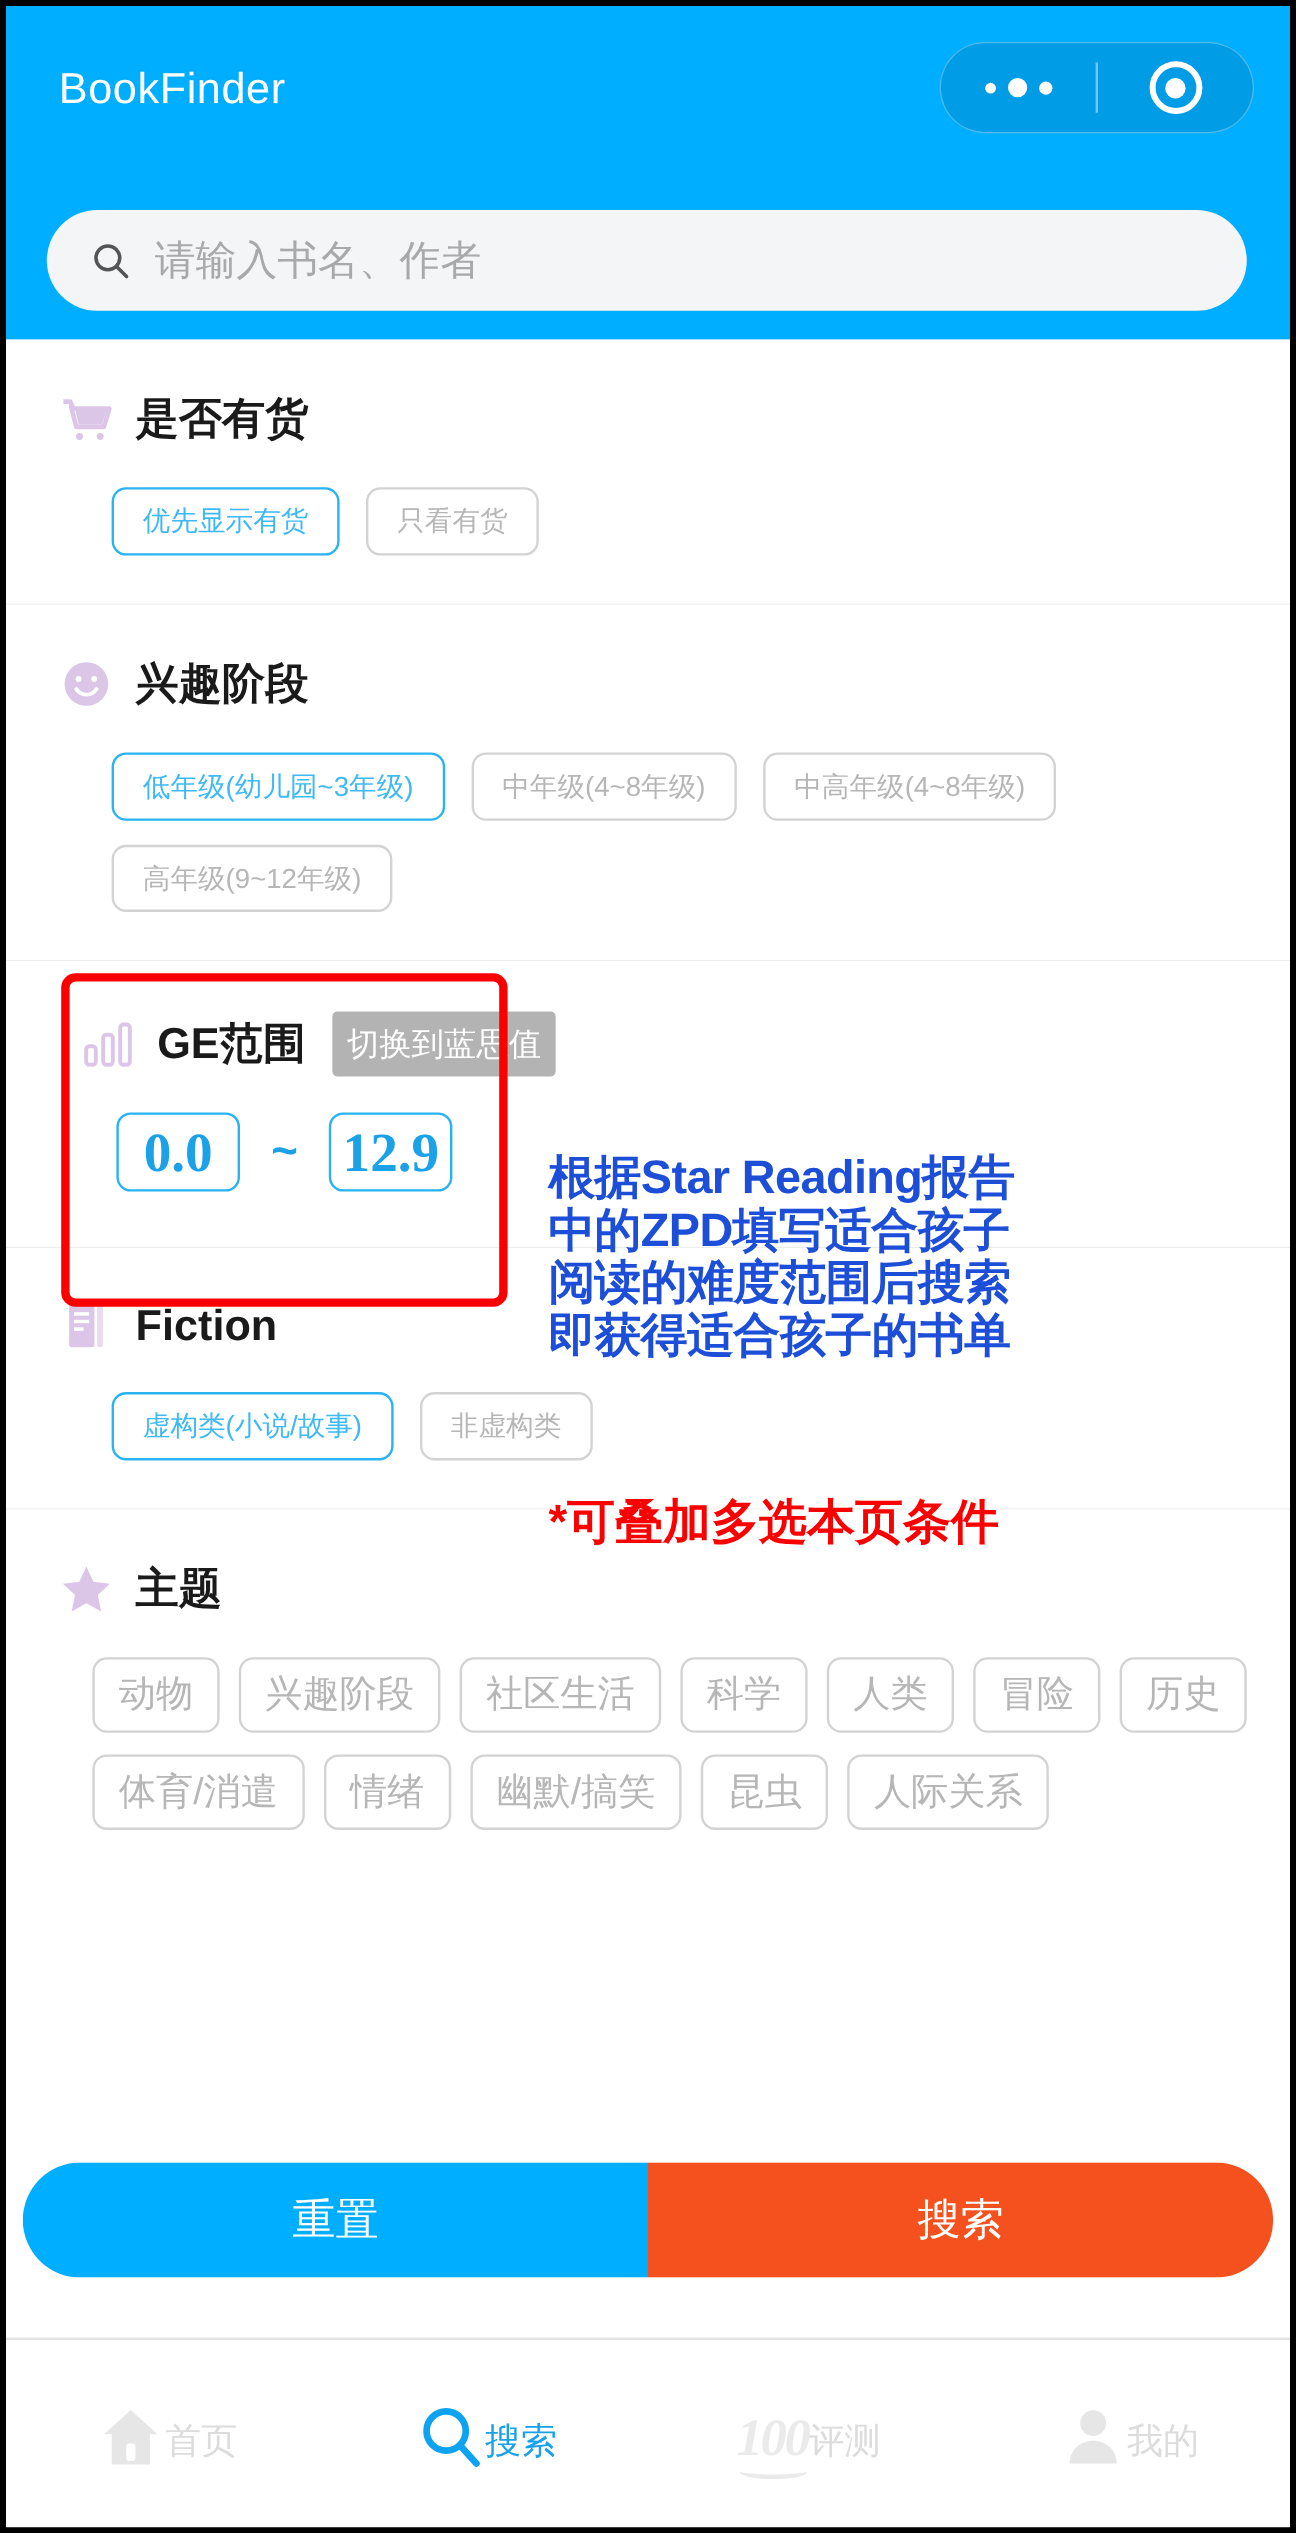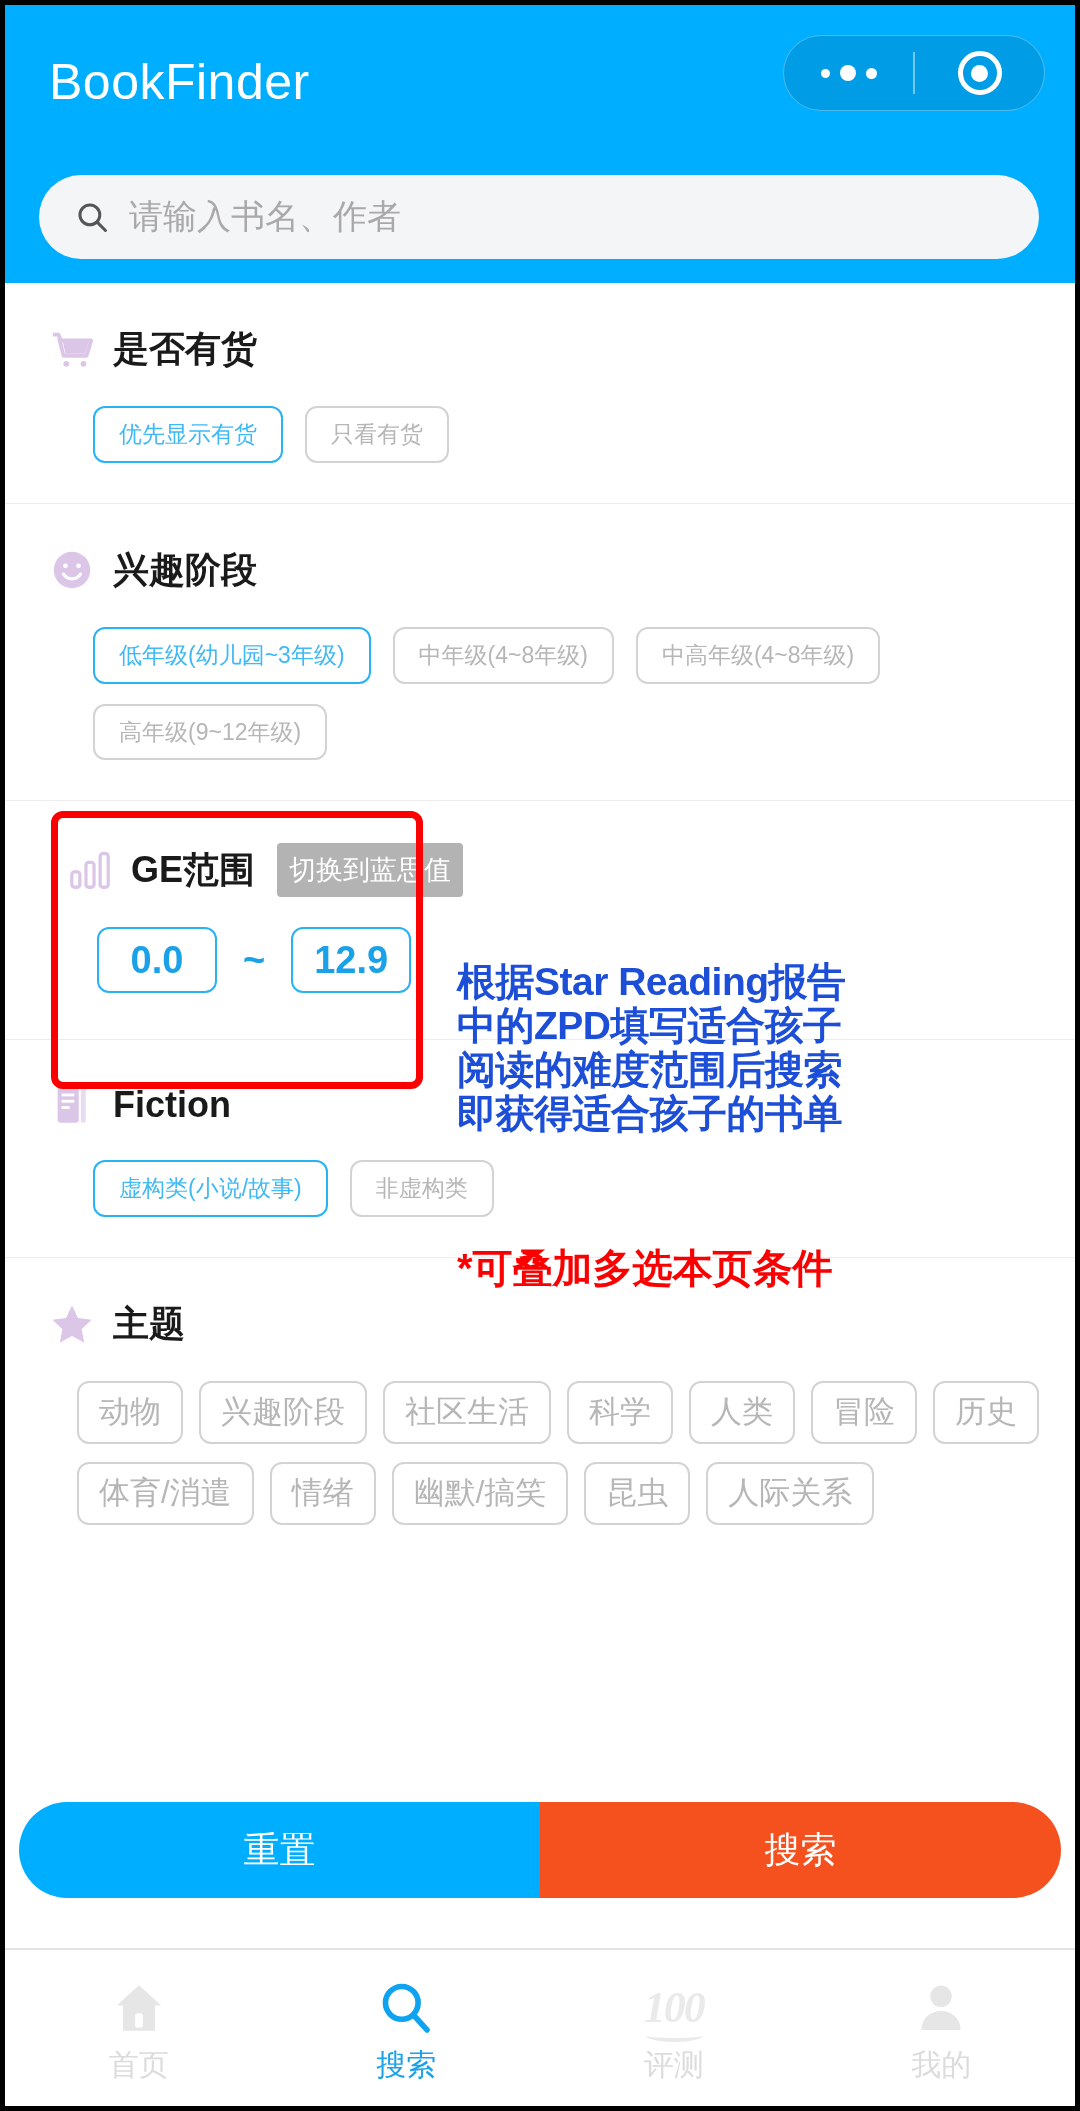--- a/index.html
+++ b/index.html
@@ -27,21 +27,21 @@
   .header {
     position: absolute;
     left: 0; top: 0;
     width: 1070px;
     height: 278px;
     background: #00AEFF;
   }
   .app-title {
     position: absolute;
     left: 44px; top: 48px;
-    font-size: 50px;
+    font-size: 36px;
     color: #ffffff;
     letter-spacing: 0.5px;
   }
   .capsule {
     position: absolute;
     right: 30px; top: 30px;
     width: 262px; height: 76px;
     background: rgba(0,0,0,0.10);
     border: 1.5px solid rgba(255,255,255,0.30);
     border-radius: 38px;
@@ -143,31 +143,32 @@
     padding: 9px 12px;
     border-radius: 4px;
     white-space: nowrap;
   }
   .ge-inputs {
     display: flex;
     align-items: center;
     padding: 30px 0 46px 92px;
   }
   .ge-input {
-    width: 120px;
+    width: 103px;
     height: 66px;
     border: 2px solid #29B3F2;
     border-radius: 12px;
     color: #1BA1E8;
-    font-size: 38px;
+    font-size: 46px;
     font-weight: bold;
     display: flex;
     align-items: center;
     justify-content: center;
     background: #fff;
+    font-family: Liberation Serif, serif;
   }
   .ge-tilde {
     color: #1BA1E8;
     font-size: 38px;
     font-weight: bold;
     margin: 0 26px;
   }
   .red-box {
     position: absolute;
     left: 46px; top: 10px;
@@ -227,21 +228,21 @@
     left: 0; bottom: 0;
     width: 1070px; height: 158px;
     background: #FFFFFF;
     border-top: 2px solid #E4E4E4;
     display: flex;
     z-index: 20;
   }
   .tab {
     flex: 1;
     display: flex;
-    flex-direction: column;
+    flex-direction: row;
     align-items: center;
     justify-content: center;
     padding-top: 6px;
   }
   .tab-ic { height: 62px; display: flex; align-items: center; justify-content: center; }
   .tab-lb { font-size: 30px; color: #DCDCDC; margin-top: 6px; }
   .tab.active .tab-lb { color: #1BA1E8; }
   .hundred {
     font-family: "Liberation Serif", serif;
     font-style: italic;

